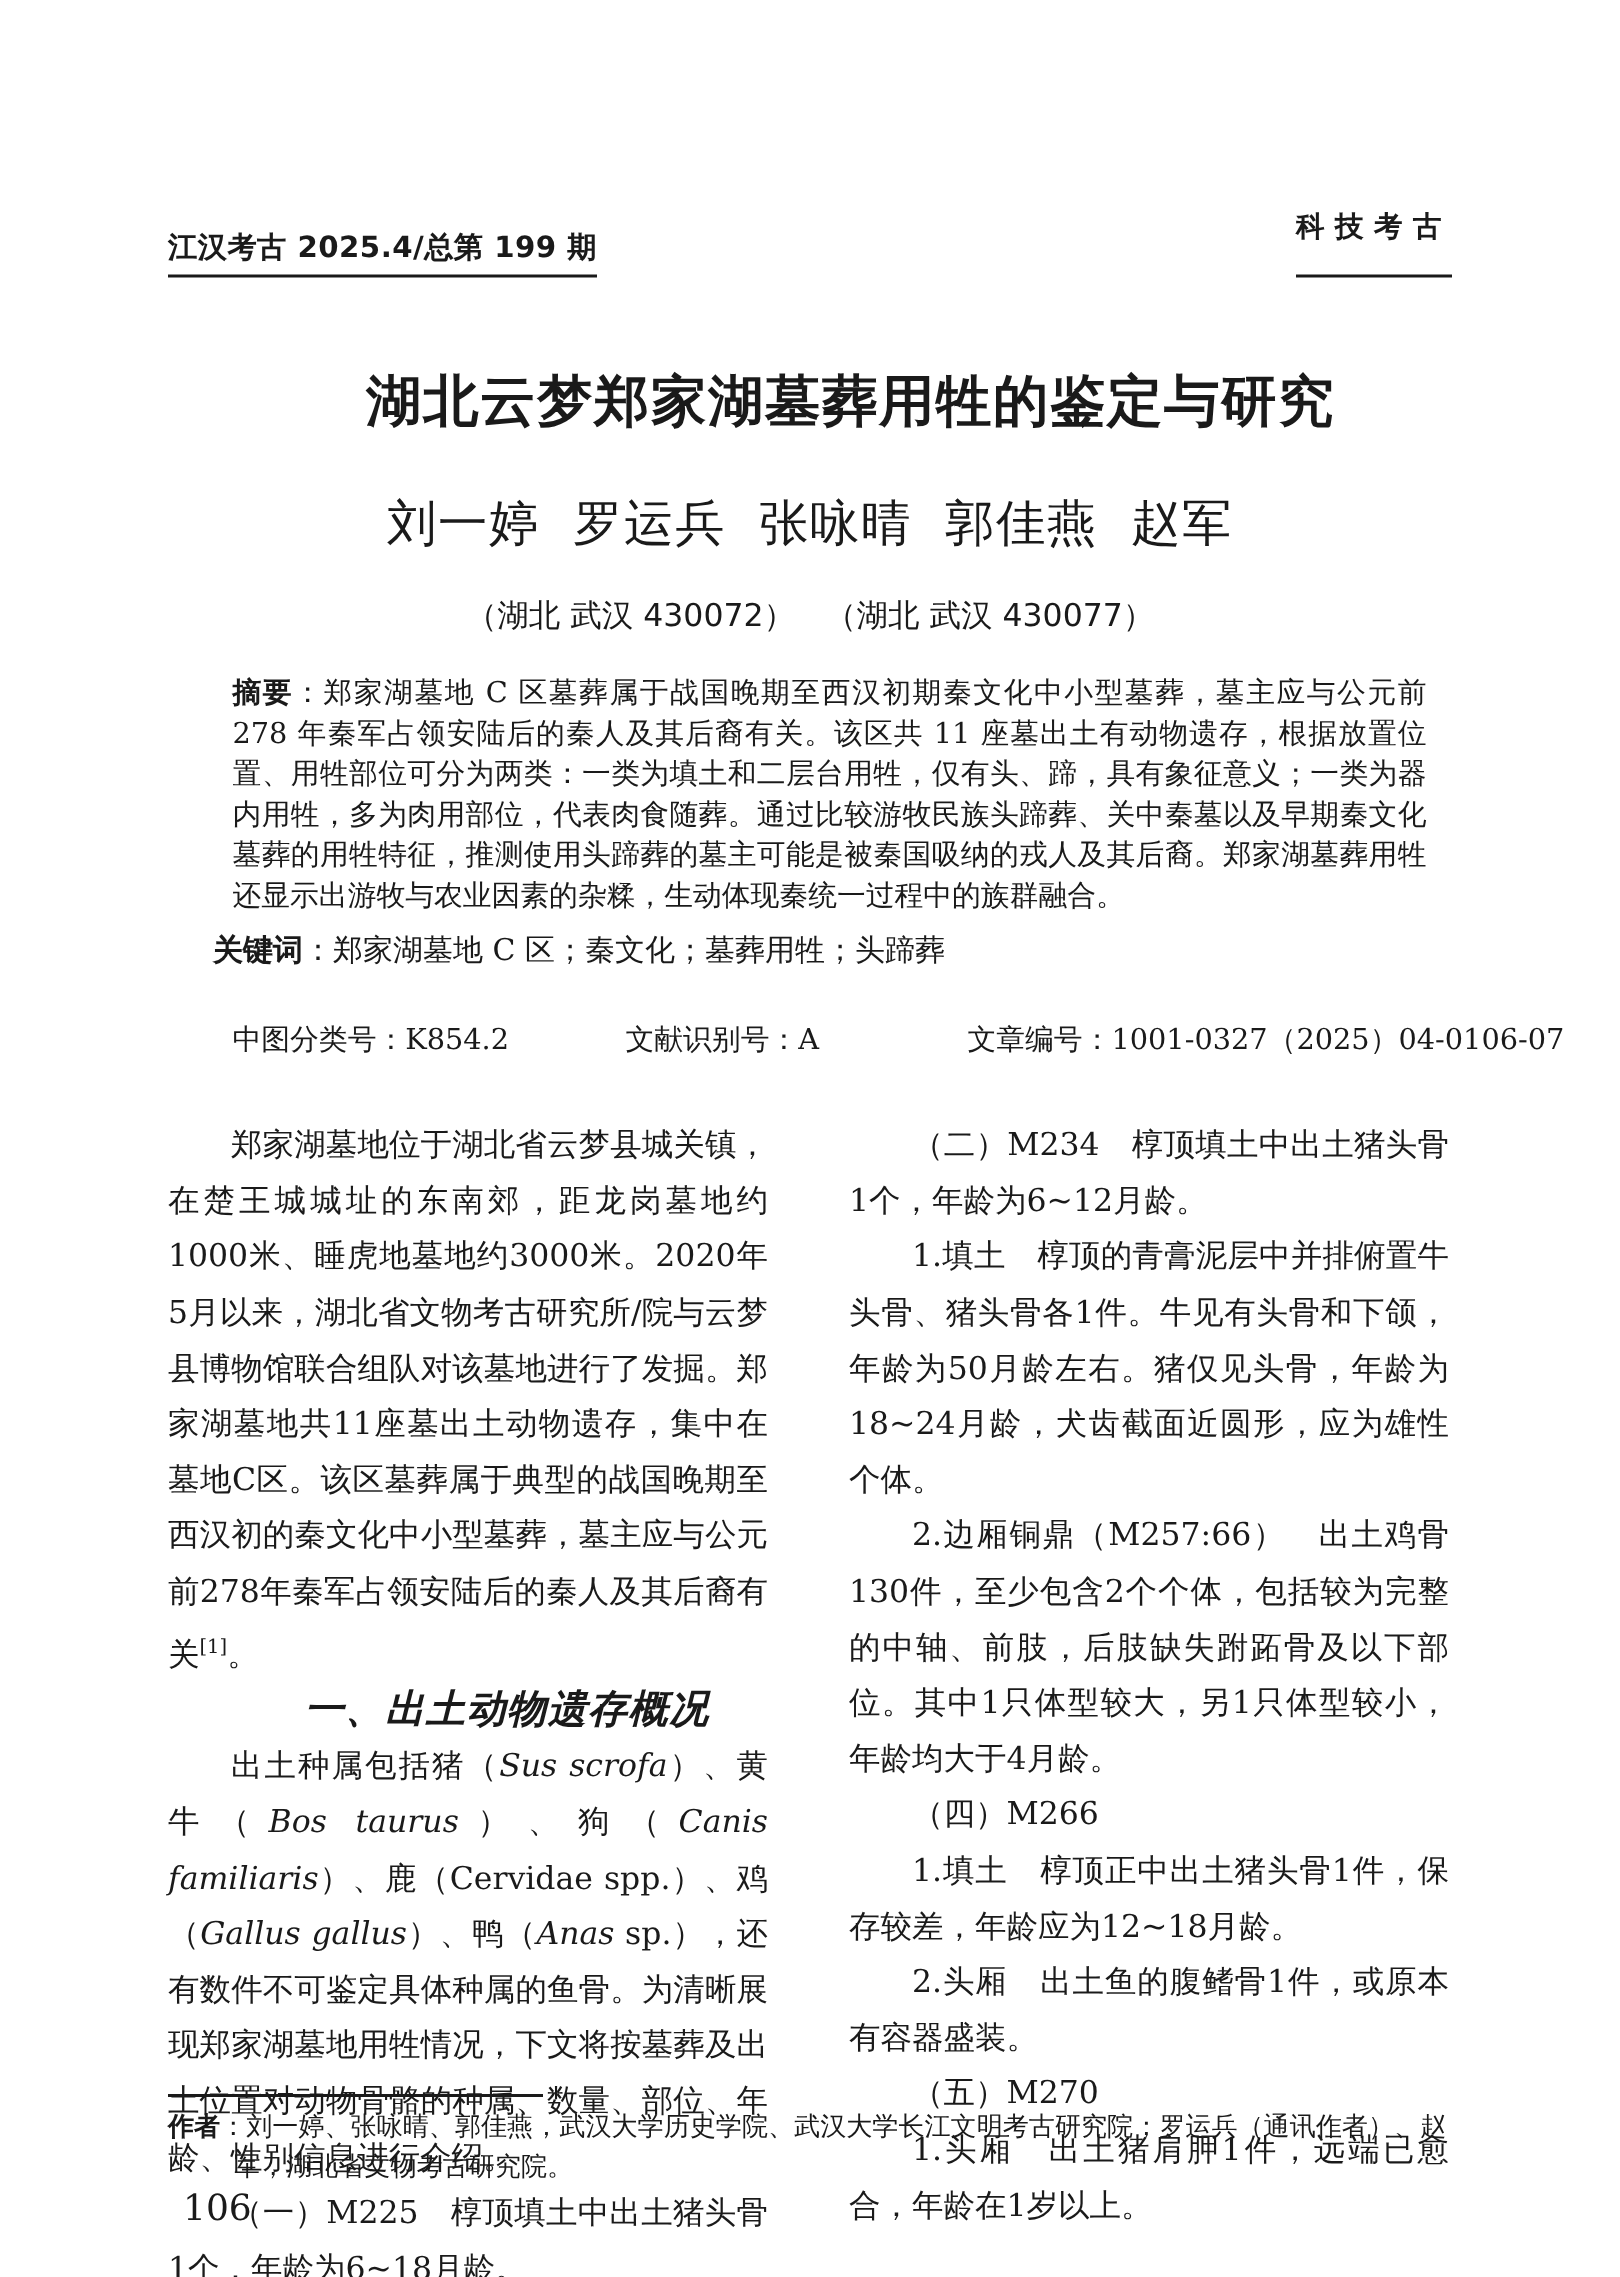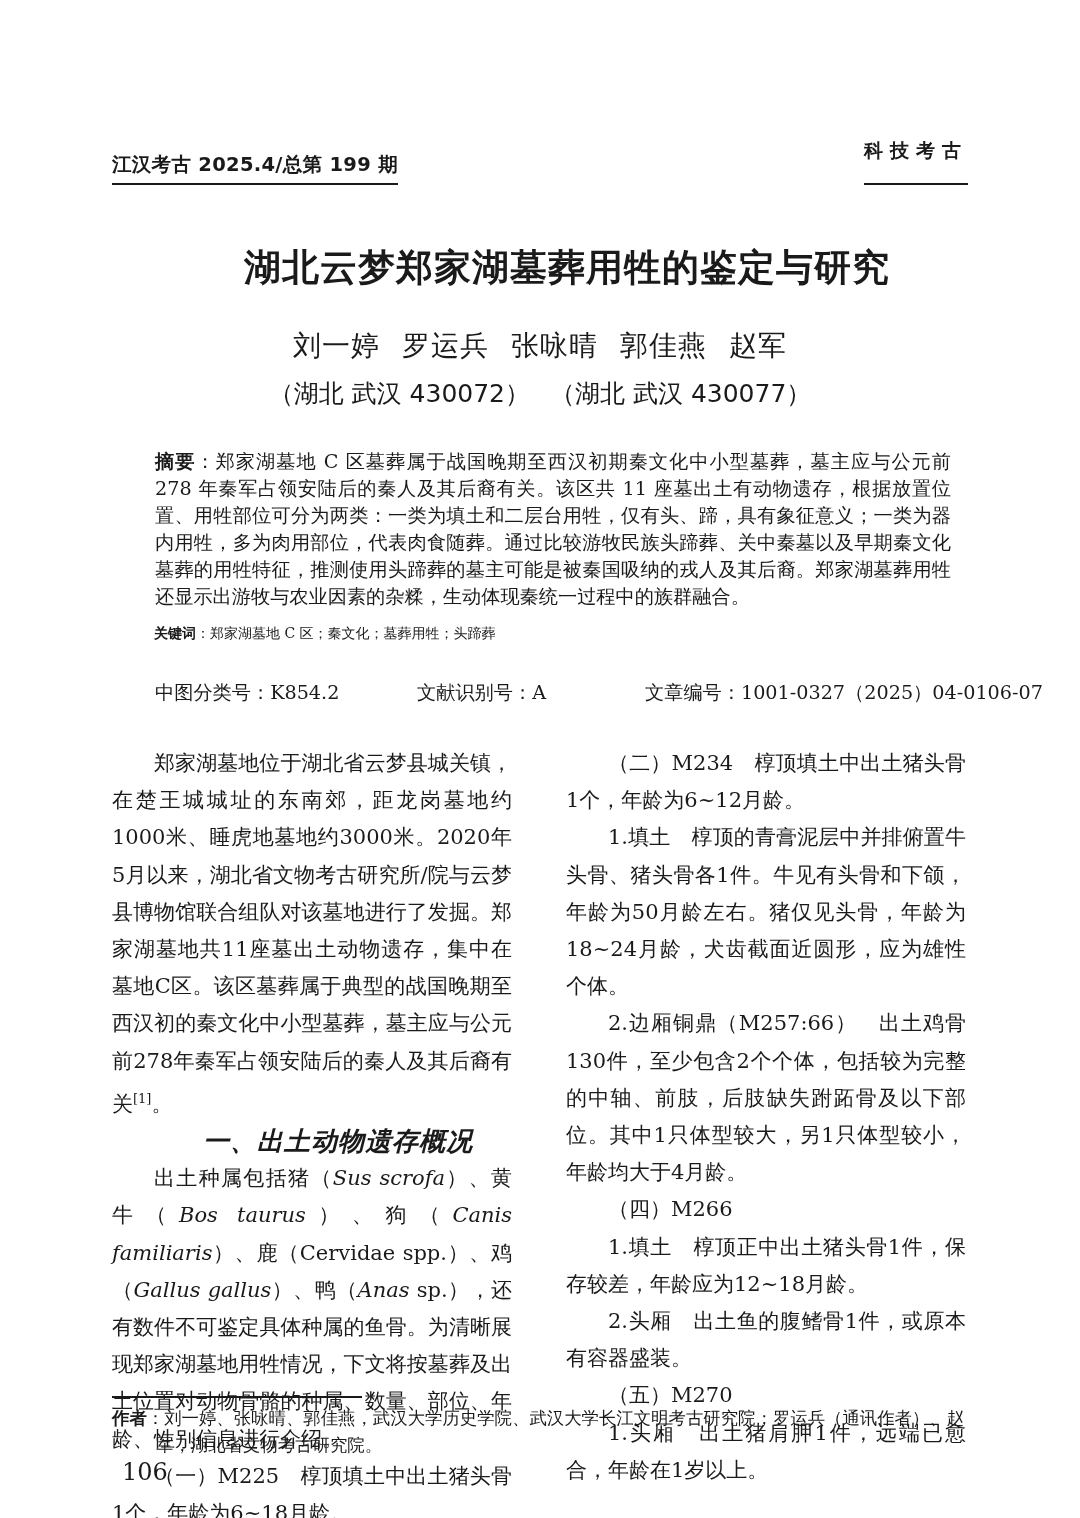--- a/index.html
+++ b/index.html
@@ -66,32 +66,32 @@
     font-size: 37px;
     letter-spacing: 1px;
     padding-left: 27px;
   }
   .authors {
     position: absolute;
     left: 0;
     top: 327px;
     width: 1080px;
     text-align: center;
-    font-size: 28px;
+    font-size: 33px;
     letter-spacing: 1px;
     font-family: Liberation Serif, serif;
   }
   .authors .gap { display: inline-block; width: 22px; }
   .affil {
     position: absolute;
     left: 0;
-    top: 377px;
-    width: 1080px;
-    text-align: center;
-    font-size: 25px;
+    top: 396px;
+    width: 1080px;
+    text-align: center;
+    font-size: 21px;
     font-family: "DejaVu Sans", "Liberation Sans", sans-serif;
   }
   .affil .sp2 { display: inline-block; width: 20px; }
 
   
   .abstract {
     position: absolute;
     left: 155px;
     top: 448px;
     width: 796px;
@@ -99,24 +99,24 @@
     line-height: 27px;
     text-align: justify;
     text-justify: inter-ideograph;
   }
   .abstract b, .kw b {
     font-family: "DejaVu Sans", "Liberation Sans", sans-serif;
     font-weight: bold;
   }
   .kw {
     position: absolute;
-    left: 154px;
+    left: 142px;
     top: 618px;
     width: 796px;
-    font-size: 14px;
+    font-size: 20px;
     line-height: 31px;
   }
 
   
   .clsrow {
     position: absolute;
     left: 155px;
     top: 680px;
     width: 800px;
     font-size: 19.2px;

